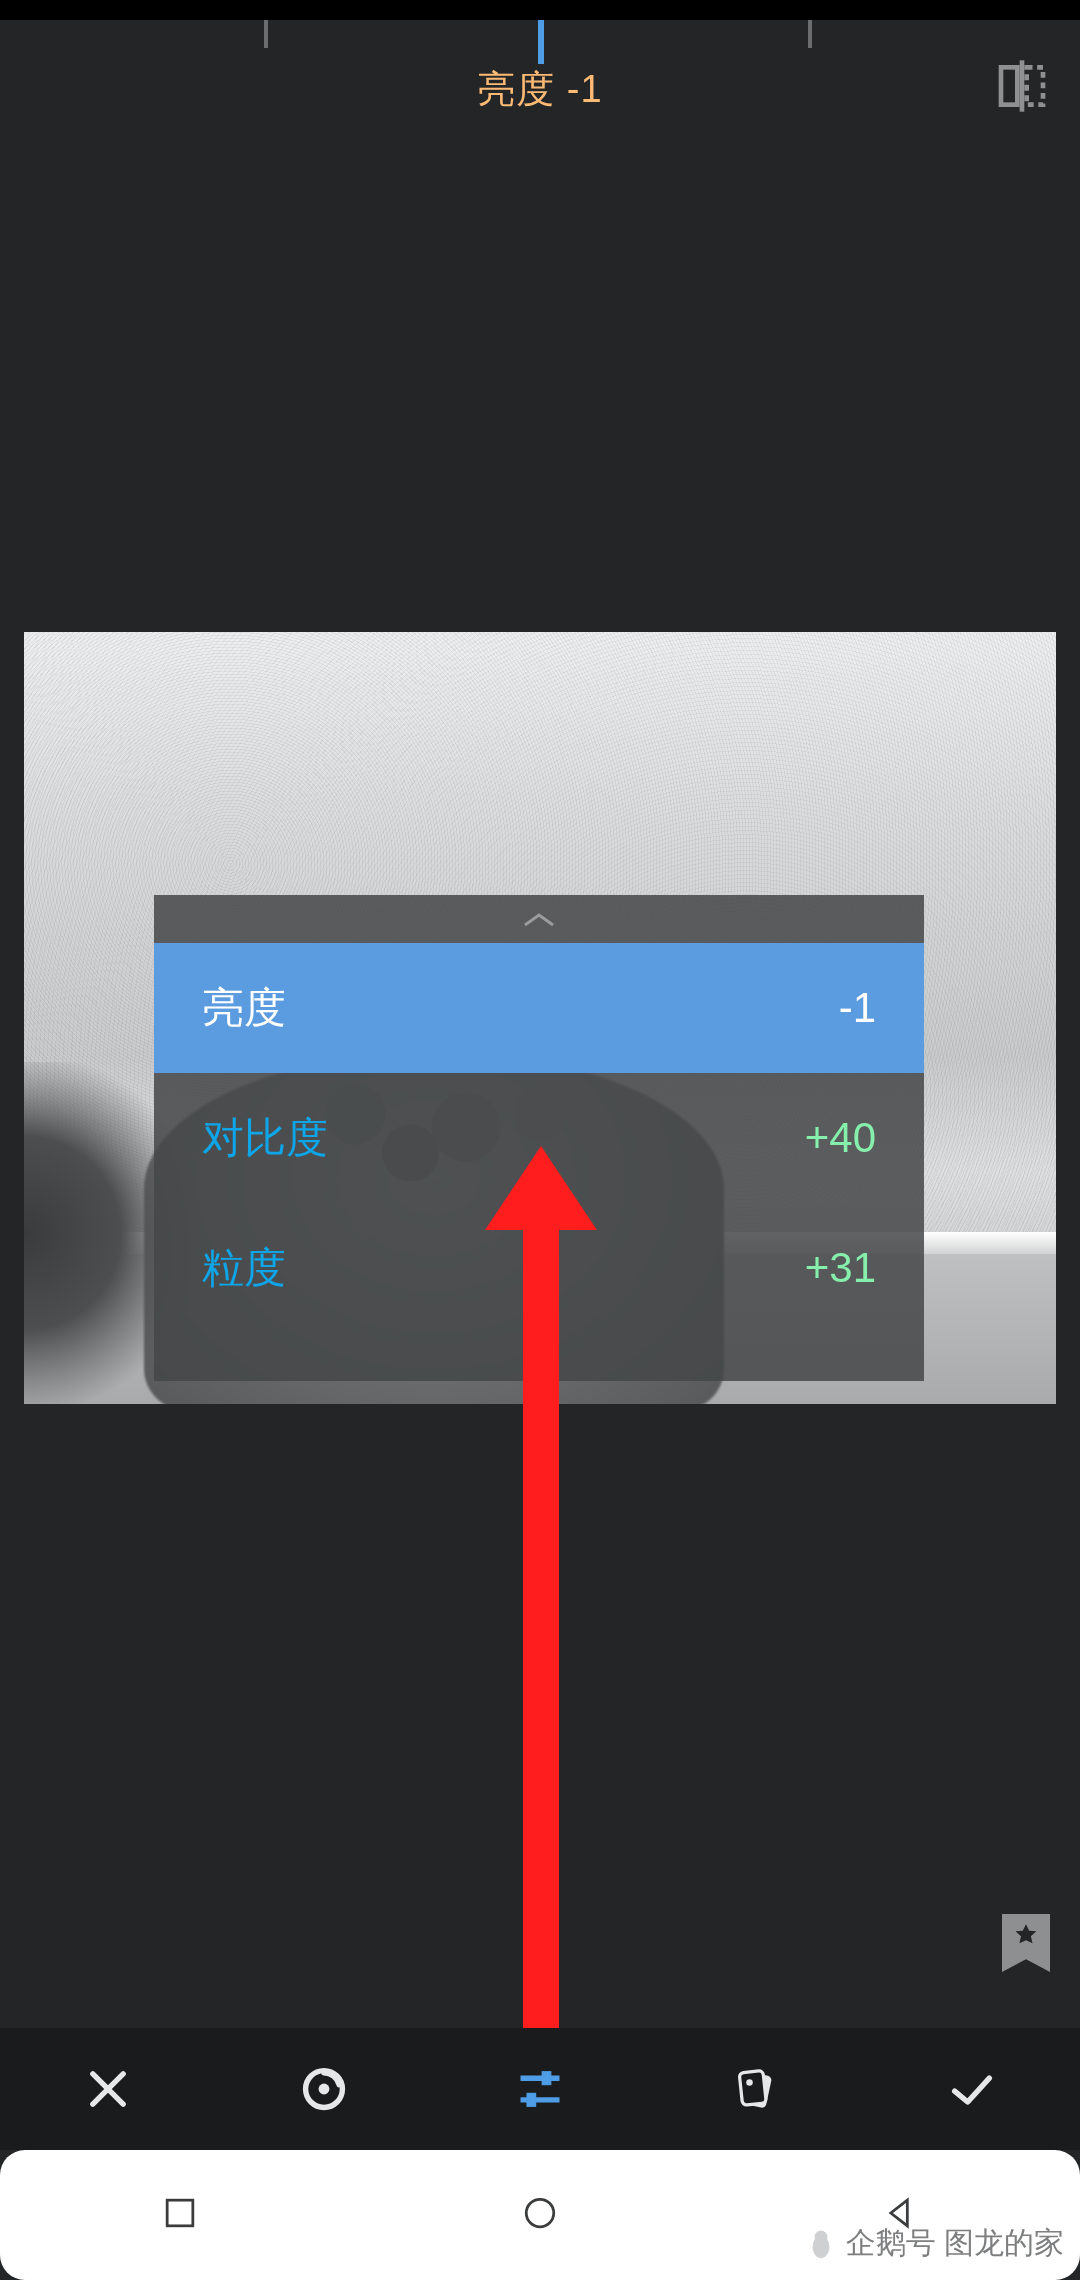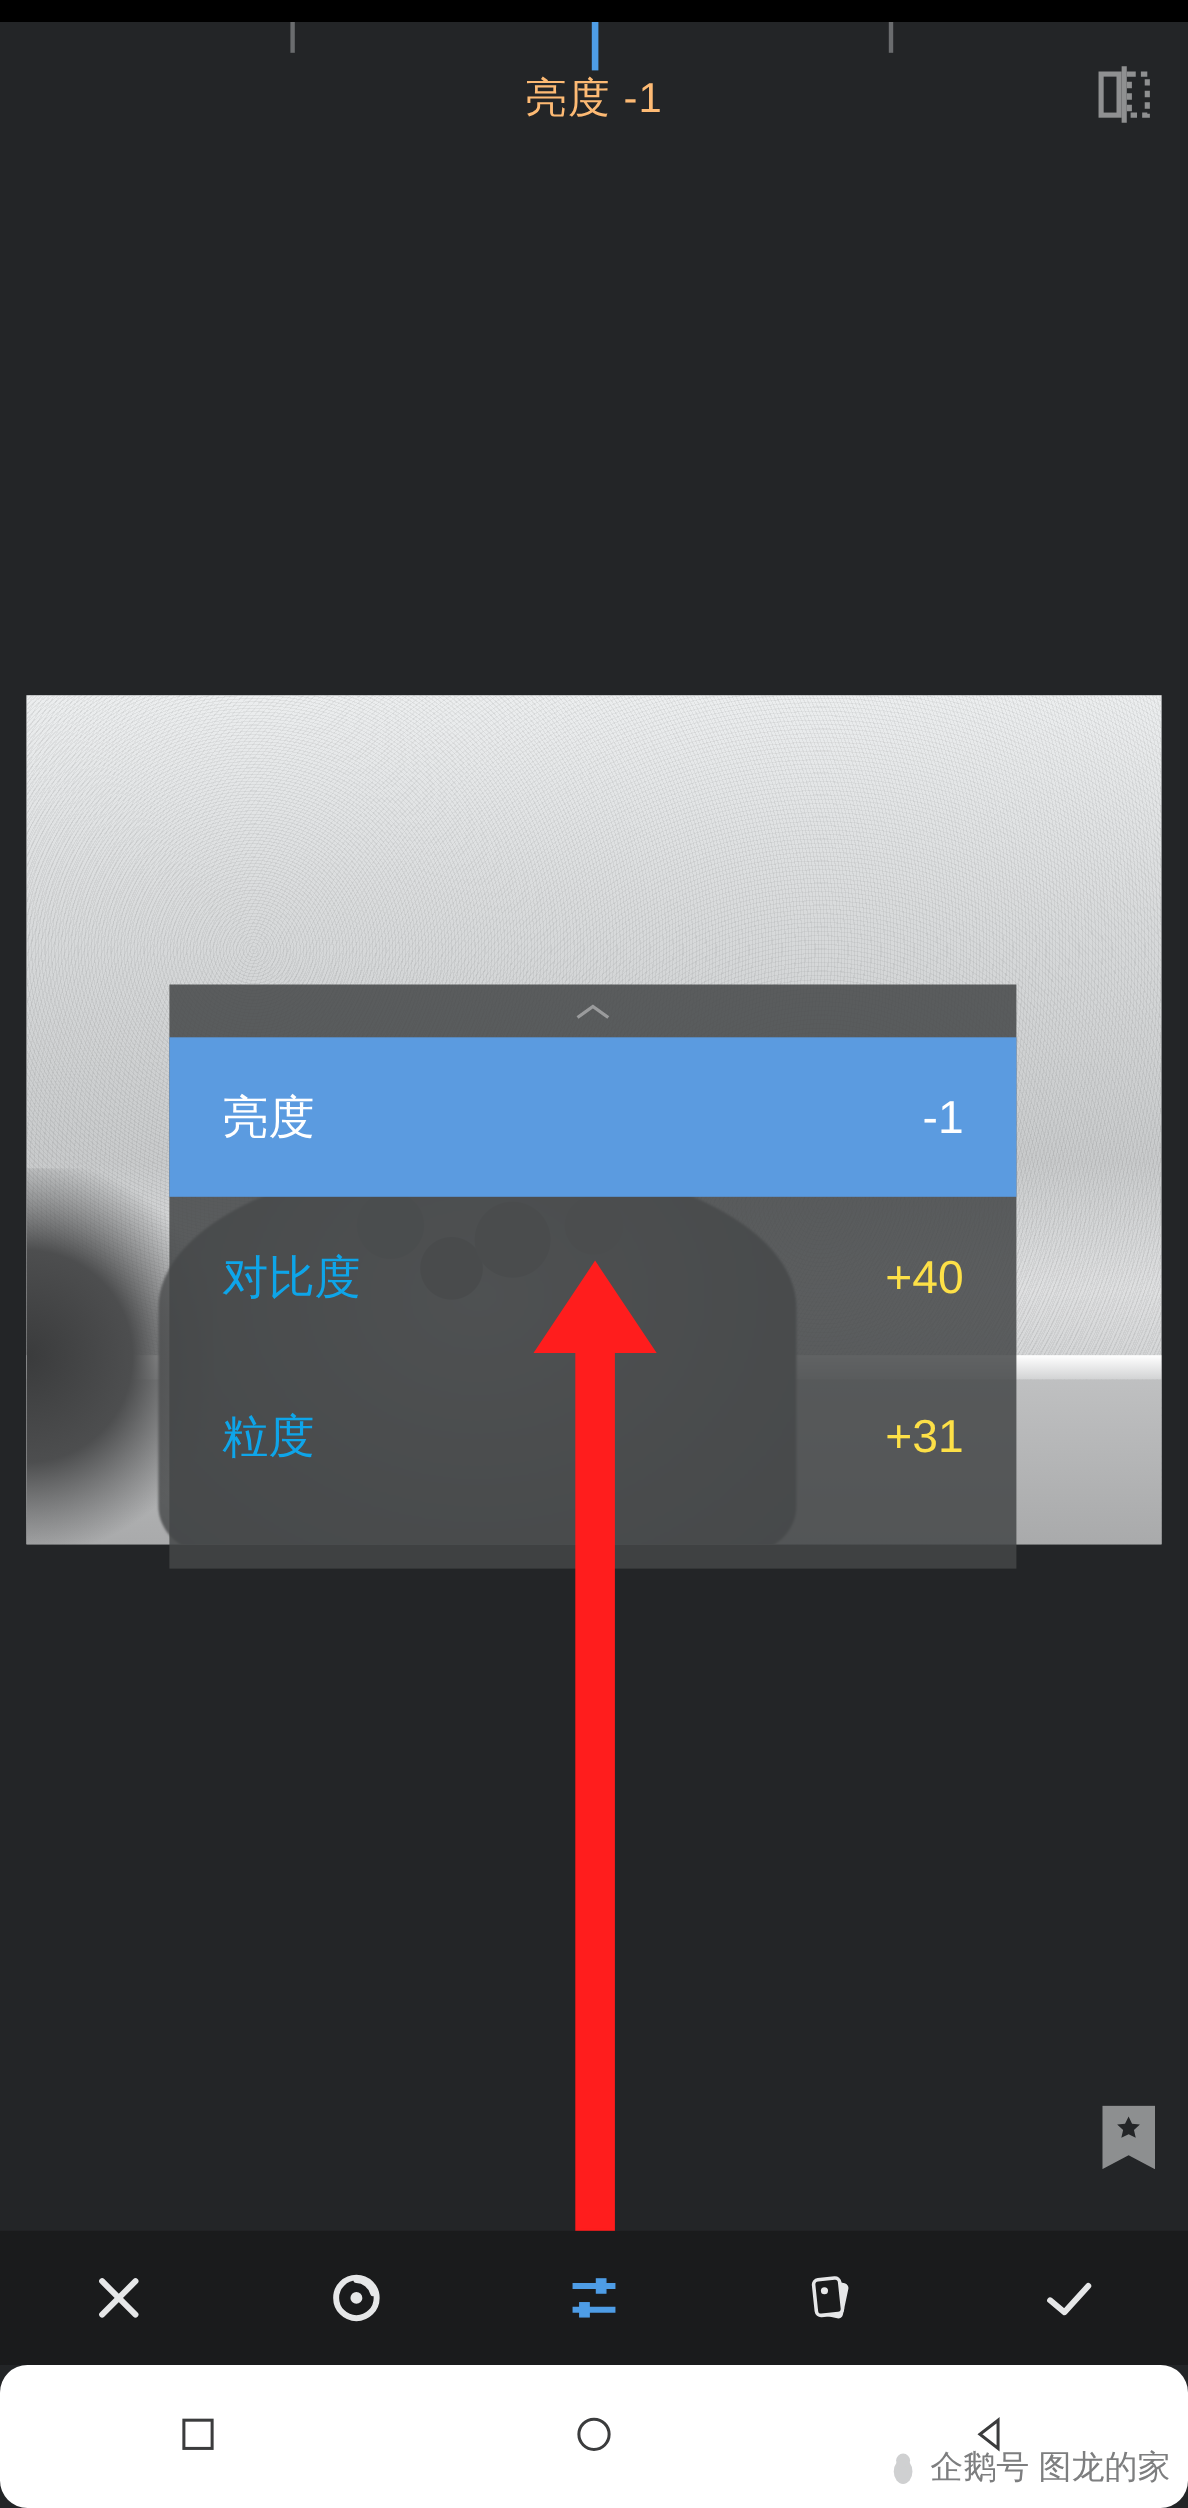--- a/index.html
+++ b/index.html
@@ -20,23 +20,23 @@
   .photo { position:absolute; left:24px; top:632px; width:1032px; height:772px; background: linear-gradient(180deg,#eceeef 0%,#d9dbdc 25%,#c8cacb 55%,#dedfe0 70%,#b9bbbc 100%); overflow:hidden; }
   .photo .grain { position:absolute; inset:0; background: repeating-radial-gradient(circle at 20% 30%, rgba(0,0,0,.05) 0 1px, transparent 1px 3px), repeating-radial-gradient(circle at 70% 60%, rgba(0,0,0,.04) 0 1px, transparent 1px 4px); mix-blend-mode:multiply; }
   .photo .plant { position:absolute; left:120px; top:420px; width:580px; height:360px; border-radius:50% 50% 8% 8% / 38% 38% 12% 12%; background:radial-gradient(ellipse at 50% 35%, #8a8c8d 0%, #6b6d6e 55%, #565859 100%); filter:blur(1px);} 
   .photo .leaves { position:absolute; left:220px; top:430px; width:370px; height:130px; background:radial-gradient(circle at 30% 40%, #6e7071 0 30px, transparent 31px), radial-gradient(circle at 60% 50%, #6a6c6d 0 34px, transparent 35px), radial-gradient(circle at 80% 40%, #707273 0 26px, transparent 27px), radial-gradient(circle at 45% 70%, #666869 0 28px, transparent 29px);} 
   .photo .sill { position:absolute; left:0; right:0; top:600px; height:22px; background:linear-gradient(180deg,#fff,#d2d3d4); }
   .photo .below-sill { position:absolute; left:0; right:0; top:622px; bottom:0; background:linear-gradient(180deg,#bfc0c1,#a9aaab);} 
   .photo .headshadow { position:absolute; left:0; top:430px; width:170px; height:342px; background:radial-gradient(circle at 0% 50%, #3a3b3c 0%, #4d4e4f 40%, transparent 75%);} 
   
   .popup { position:absolute; left:154px; top:895px; width:770px; background:rgba(68,70,72,.85); }
   .popup .chev { height:48px; display:flex; align-items:center; justify-content:center; }
-  .popup .row { height:145px; display:flex; align-items:center; justify-content:space-between; padding:0 48px; }
+  .popup .row { height:130px; display:flex; align-items:center; justify-content:space-between; padding:0 48px; }
   .popup .row .name { font-size:42px; color:#0ea5e9; }
-  .popup .row .val  { font-size:42px; color:#fde047; }
+  .popup .row .val  { font-size:42px; color:#86efac; }
   .popup .row.active { background:#5b9be0; }
   .popup .row.active .name, .popup .row.active .val { color:#fff; }
   .popup .tail { height:48px; }
   
   .anno-arrow { position:absolute; left:523px; top:1210px; width:36px; height:824px; background:#ff1d1d; }
   .anno-arrow::before { content:""; position:absolute; left:-38px; top:-64px; width:0; height:0; border-left:56px solid transparent; border-right:56px solid transparent; border-bottom:84px solid #ff1d1d; }
   .anno-arrow::after { content:""; position:absolute; left:0; bottom:-6px; width:36px; height:14px; border-radius:18px; background:#ff1d1d; }
   
   .fav { position:absolute; right:30px; top:1914px; width:48px; height:58px; background:#8d8f90; clip-path: polygon(0 0,100% 0,100% 100%,50% 78%,0 100%); display:flex; align-items:flex-start; justify-content:center; padding-top:8px; }
   .fav svg { width:26px; height:26px; fill:#232527; }

